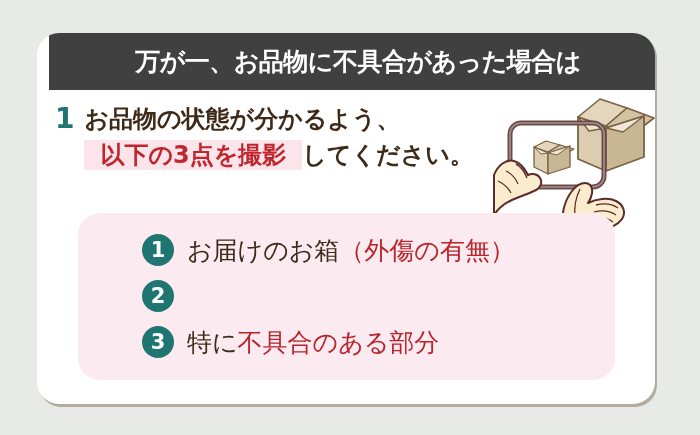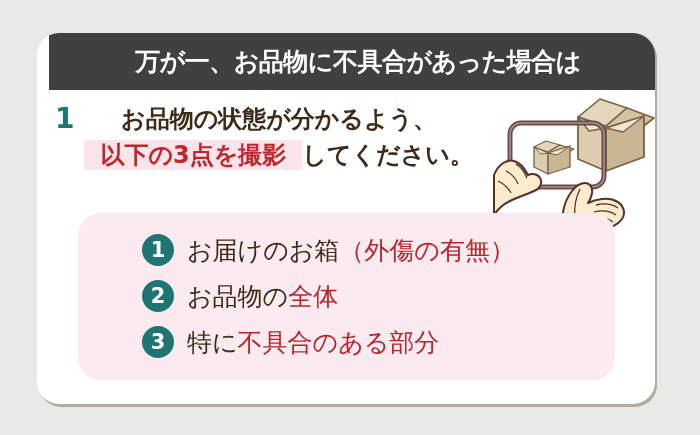--- a/index.html
+++ b/index.html
@@ -68,21 +68,20 @@
   }
   .step-number {
     color: #1f7571;
     font-size: 28px;
     font-weight: bold;
     line-height: 1.28;
     flex: 0 0 auto;
   }
   .step-lines {
     display: block;
-    text-align: center;
   }
   .step-line {
     font-size: 24px;
     font-weight: bold;
     color: #3d2a18;
     line-height: 1.5;
     white-space: nowrap;
   }
   .hl {
     background: #fbe4ea;
@@ -228,21 +227,20 @@
     <div class="pink-panel">
       <ul class="pink-list">
 
         <li class="pink-item">
           <span class="badge">1</span>
           <span class="item-text"><span>お届けのお箱</span><span class="red">（外傷の有無）</span></span>
         </li>
 
         <li class="pink-item">
           <span class="badge">2</span>
-          <span class="item-text"><span>お品物の</span><span class="red">全体</span></span>
         </li>
 
         <li class="pink-item">
           <span class="badge">3</span>
           <span class="item-text"><span>特に</span><span class="red">不具合のある部分</span></span>
         </li>
 
       </ul>
     </div>
 

